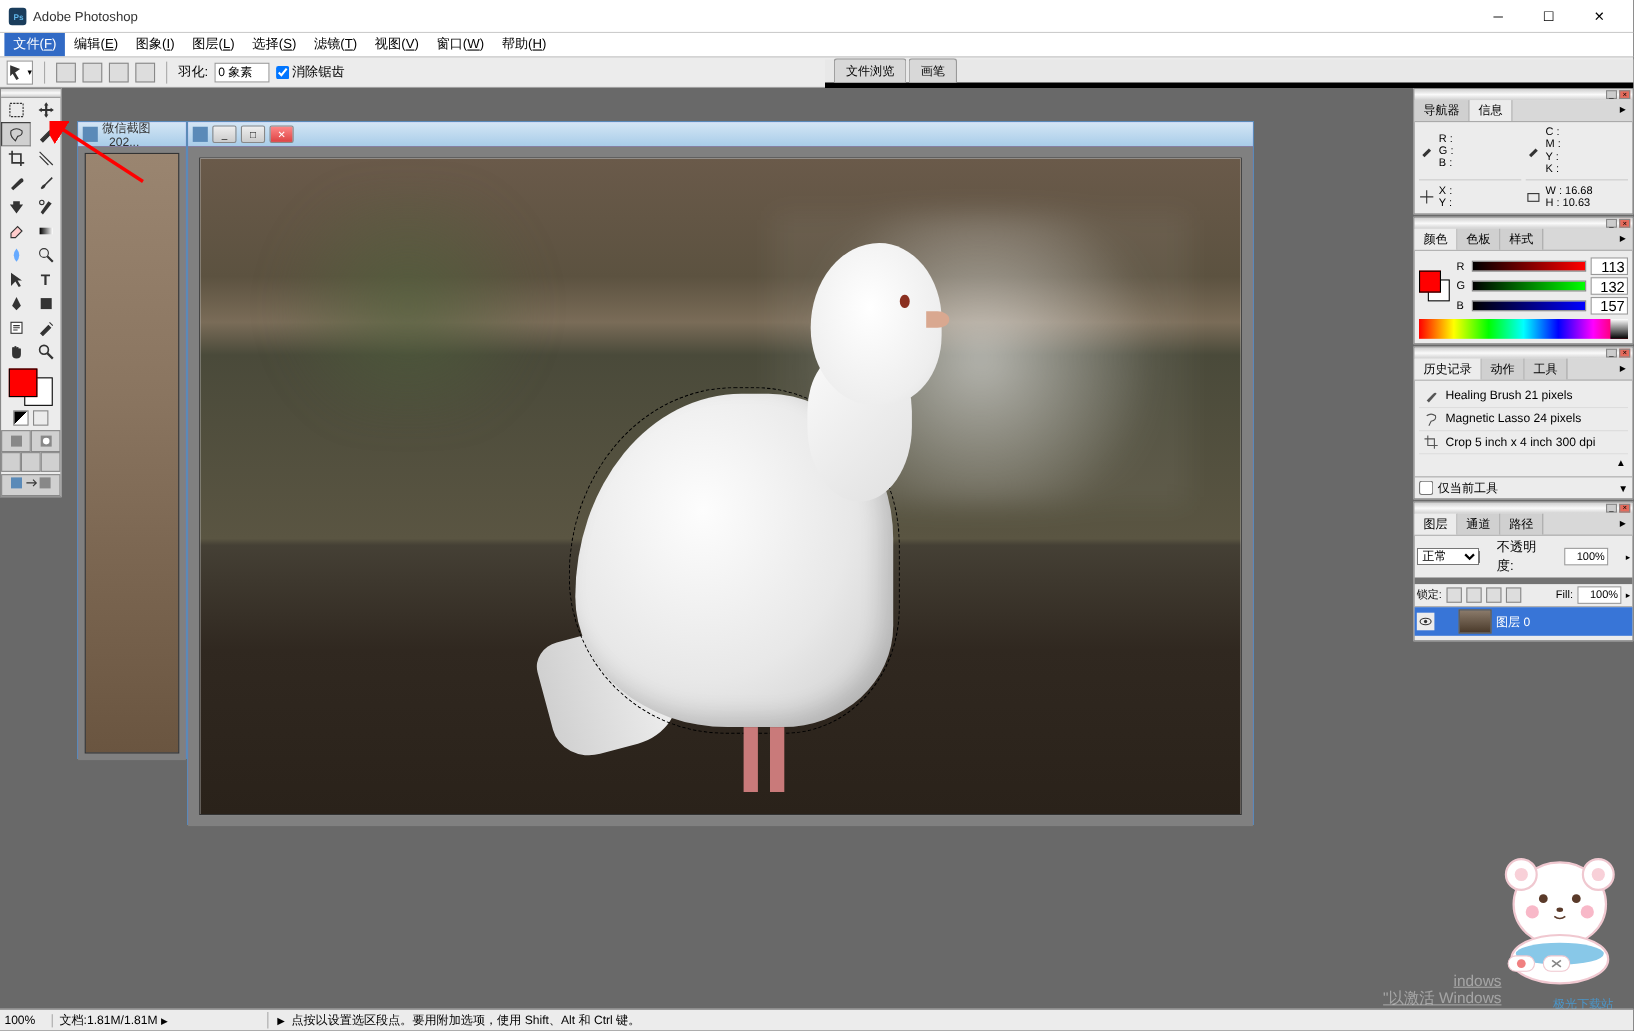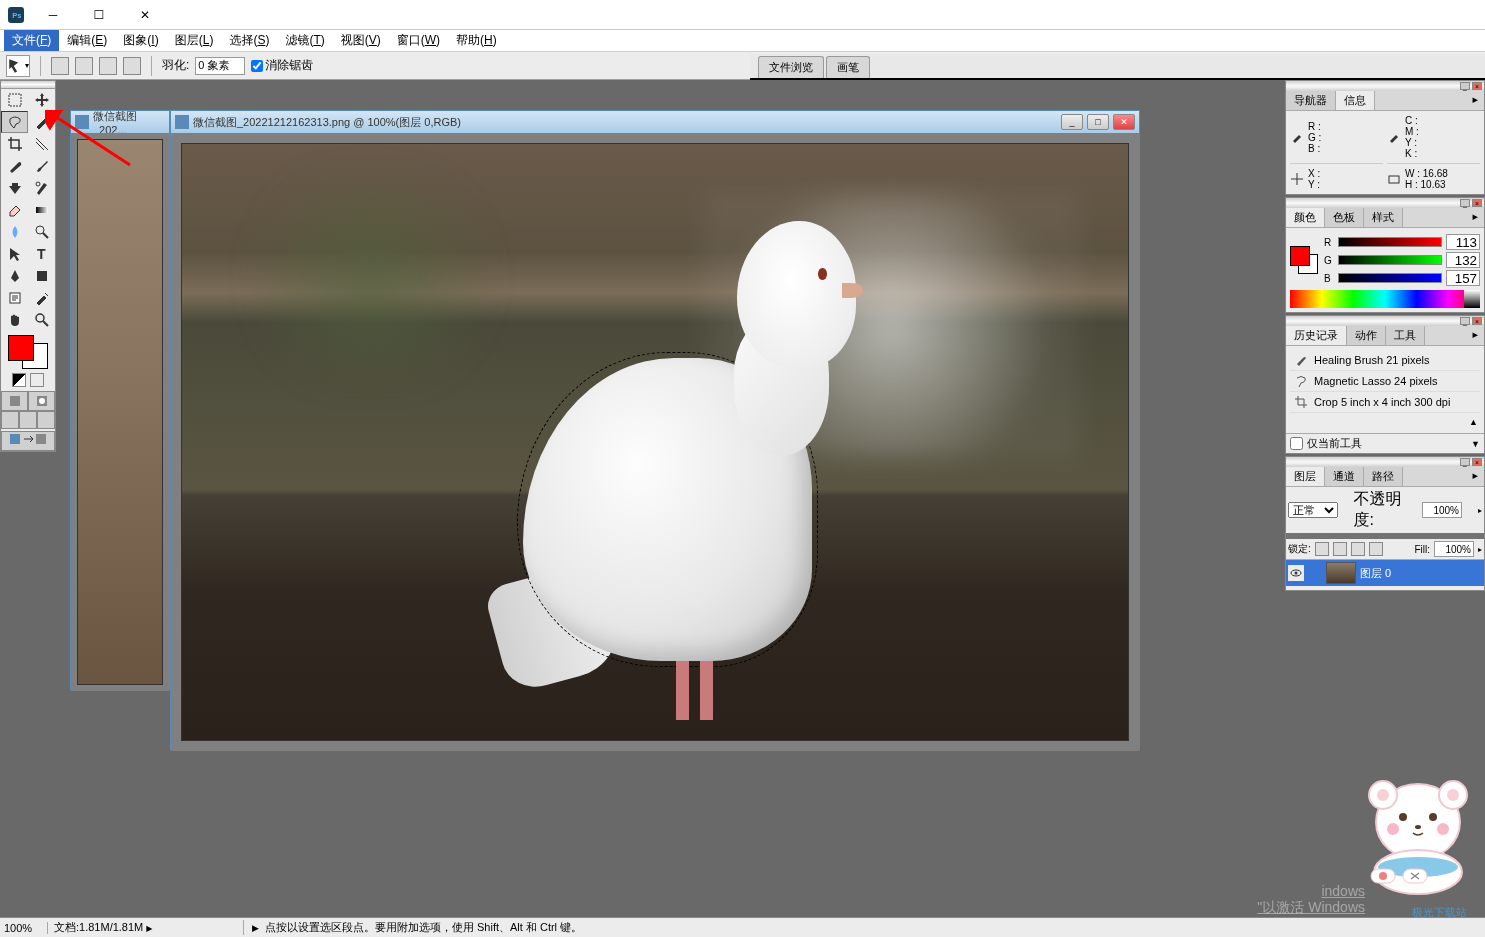--- a/index.html
+++ b/index.html
@@ -102,21 +102,21 @@
 }
 .dove-leg { position: absolute; left: 45%; bottom: -2%; width: 4%; height: 12%; background: #c97a7a; }
 .dove-leg.l2 { left: 52%; }
 .selection-outline {
   position: absolute; inset: -2%;
   border: 1px dashed #000;
   border-radius: 55% 48% 38% 52% / 60% 50% 40% 50%;
 }
 
 
-.panelwell-top { position: absolute; top: 54px; right: 0; width: 735px; height: 26px; background: #e8e8e8; border-bottom: 2px solid #000000; display: flex; align-items: flex-end; padding-left: 8px; }
+.panelwell-top { position: absolute; top: 54px; right: 0; width: 735px; height: 26px; background: #e8e8e8; border-bottom: 5px solid #000000; display: flex; align-items: flex-end; padding-left: 8px; }
 .panelwell-top .ptab { padding: 3px 10px; font-size: 11px; background: #d8d8d8; border: 1px solid #999; border-bottom: none; margin-right: 2px; border-radius: 3px 3px 0 0; }
 
 
 .rightpanels { position: absolute; top: 80px; right: 0; width: 200px; display: flex; flex-direction: column; gap: 2px; }
 .panel { background: #ececec; border: 1px solid #888; font-size: 11px; }
 .panel .phdr { height: 10px; background: linear-gradient(#d0d0d0,#fafafa,#d0d0d0); display: flex; justify-content: flex-end; align-items: center; padding: 0 2px; gap: 2px; }
 .panel .phdr .pbtn { width: 10px; height: 8px; background: #ccc; border: 1px solid #888; font-size: 7px; display: flex; align-items: center; justify-content: center; }
 .panel .phdr .pbtn.red { background: #e56b5c; }
 .panel .ptabs { display: flex; background: #d8d8d8; border-bottom: 1px solid #aaa; }
 .panel .ptab { padding: 2px 8px; font-size: 11px; background: #d0d0d0; border-right: 1px solid #aaa; }
@@ -168,32 +168,33 @@
 .redarrow { position: absolute; top: 110px; left: 45px; pointer-events: none; z-index: 100; }
 
 
 .watermark { position: absolute; bottom: 20px; right: 120px; font-size: 14px; color: rgba(255,255,255,0.4); text-align: right; text-decoration: underline; }
 .watermark2 { position: absolute; bottom: 5px; right: 6px; font-size: 11px; color: #5aa5d8; }
 
 
 .mascot { position: absolute; bottom: 40px; right: 2px; width: 130px; height: 130px; }
 
 .numfield { width: 40px; height: 16px; background: #fff; border: 1px solid #999; font-size: 10px; text-align: right; padding: 0 2px; }
-.opt-label { font-size: 16px; }
+.opt-label { font-size: 12px; }
 </style>
 </head>
 <body>
 
 <div class="titlebar">
   <span class="icon">
     <svg viewBox="0 0 16 16">
         <rect width="16" height="16" fill="#1a3d5c"></rect>
         <text x="3" y="12" fill="#5fb5e8" font-size="10" font-weight="bold">Ps</text>
       </svg>
   </span>
+  <span class="title">Adobe Photoshop</span>
   <div class="winbtn">─</div>
   <div class="winbtn">☐</div>
   <div class="winbtn">✕</div>
 </div>
 
 <div class="menubar">
   <div class="menu active"><span>文件</span>(<u>F</u>)</div>
   <div class="menu"><span>编辑</span>(<u>E</u>)</div>
   <div class="menu"><span>图象</span>(<u>I</u>)</div>
   <div class="menu"><span>图层</span>(<u>L</u>)</div>
@@ -405,21 +406,20 @@
   </div>
 </div>
 
 <div class="docwin" style="top:110px;left:170px;width:970px;height:640px">
   <div class="dtitle">
     <span class="dicon">
       <svg viewBox="0 0 14 14">
           <rect width="14" height="14" fill="#5a8ab8"></rect>
         </svg>
     </span>
-    <span class="dtext">微信截图_20221212162313.png @ 100%(图层 0,RGB)</span>
     <div class="wbtn">_</div>
     <div class="wbtn">□</div>
     <div class="wbtn close">✕</div>
   </div>
   <div class="canvas" style="height:618px">
     <div class="image">
       <div class="doveimg">
         <div class="dove">
           <div class="dove-tail"></div>
           <div class="dove-body">

